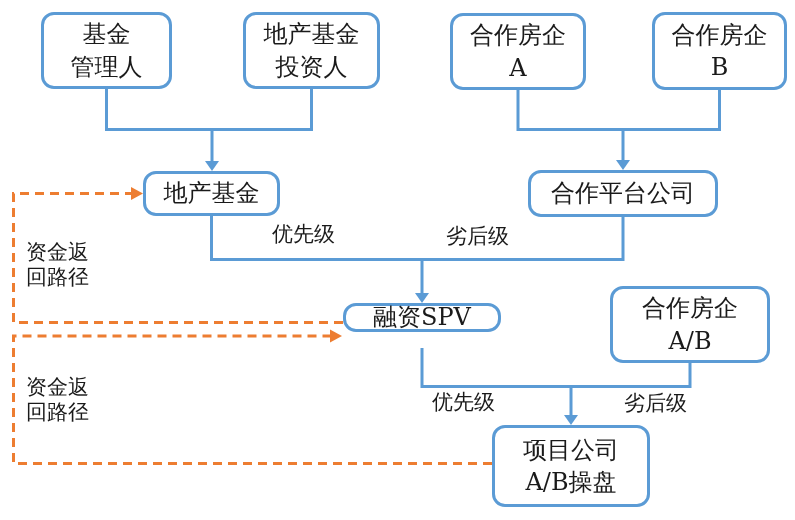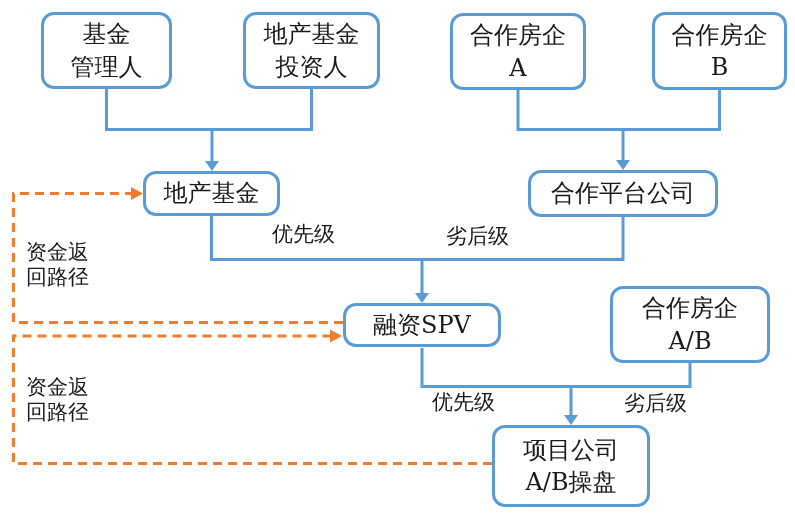--- a/index.html
+++ b/index.html
@@ -86,21 +86,21 @@
   <div class="node" style="left:450px; top:13px; width:136px; height:77px;">合作房企
 A</div>
 
   <div class="node" style="left:652px; top:12px; width:135px; height:78px;">合作房企
 B</div>
 
   <div class="node" style="left:528px; top:170px; width:190px; height:47px;">合作平台公司</div>
 
   <div class="node" style="left:143px; top:171px; width:137px; height:45px;">地产基金</div>
 
-  <div class="node" style="left:343px; top:303px; width:158px; height:44px;">融资SPV</div>
+  <div class="node" style="left:343px; top:303px; width:158px; height:29px;">融资SPV</div>
 
   <div class="node" style="left:610px; top:286px; width:160px; height:77px;">合作房企
 A/B</div>
 
   <div class="node" style="left:492px; top:425px; width:158px; height:82px;">项目公司
 A/B操盘</div>
 
   <div class="edge-label" style="left:272px; top:222px;">优先级</div>
 
   <div class="edge-label" style="left:446px; top:224px;">劣后级</div>

